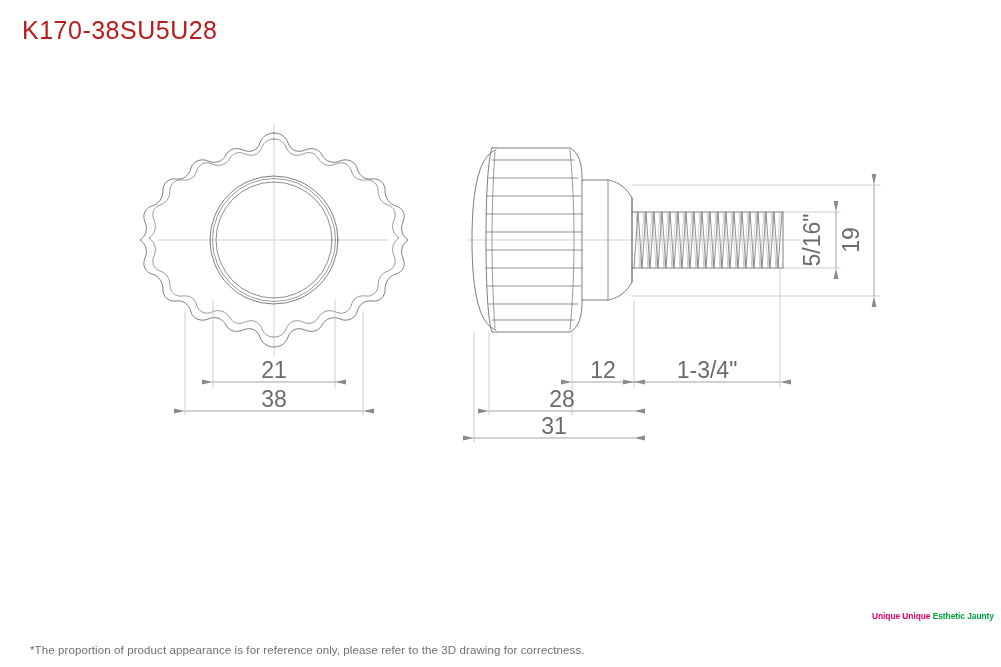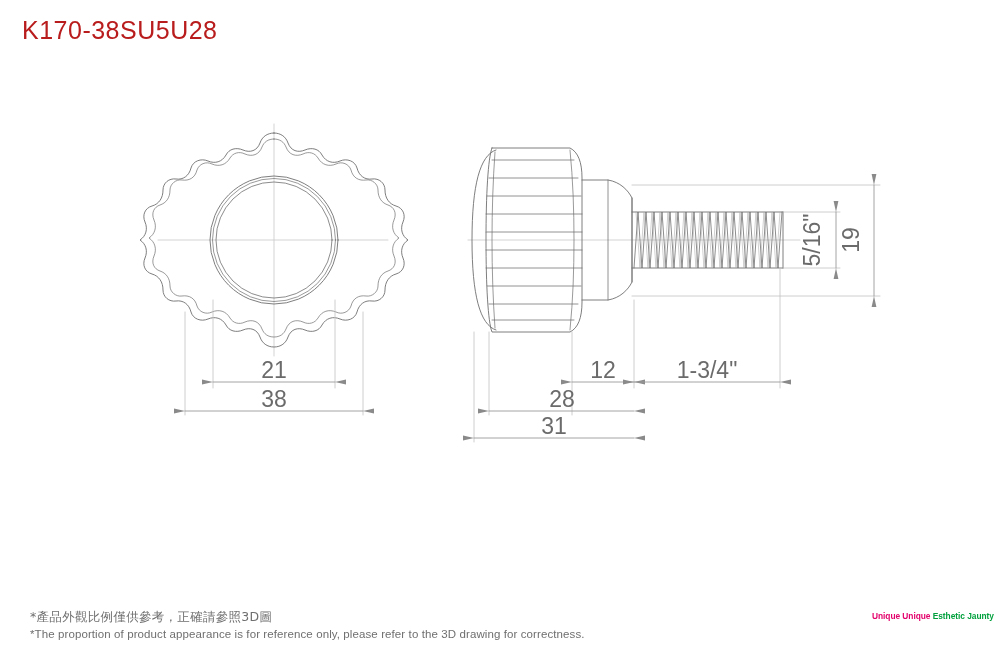--- a/index.html
+++ b/index.html
@@ -47,20 +47,21 @@
     font-size: 12.5px;
     font-family: "DejaVu Sans", sans-serif;
     letter-spacing: 0.3px;
     white-space: nowrap;
   }
   #footer-note .note-en {
     font-size: 11.5px;
     font-family: "Liberation Sans", sans-serif;
     letter-spacing: 0.1px;
     white-space: nowrap;
+    margin-top: 34px;
   }
 
   #brand-logo {
     position: absolute;
     left: 872px;
     top: 609px;
     width: 120px;
     text-align: center;
   }
   #brand-logo .logo-word {
@@ -312,19 +313,18 @@
     <text x="603" y="378">12</text>
     <text x="707" y="378">1-3/4"</text>
     <text x="562" y="407">28</text>
     <text x="554" y="434">31</text>
     <text x="820" y="240" transform="rotate(-90 820 240)">5/16"</text>
     <text x="859" y="240" transform="rotate(-90 859 240)">19</text>
   </g>
 </svg>
 
 <div id="footer-note">
-  <div class="note-cn">*產品外觀比例僅供參考，正確請參照3D圖</div>
   <div class="note-en">*The proportion of product appearance is for reference only, please refer to the 3D drawing for correctness.</div>
 </div>
 
 <div id="brand-logo">
   <div class="logo-tagline"><span style="color: rgb(227, 0, 107);">Unique Unique </span><span style="color: rgb(0, 160, 60);">Esthetic Jaunty</span></div>
 </div>
 
 </body></html>

